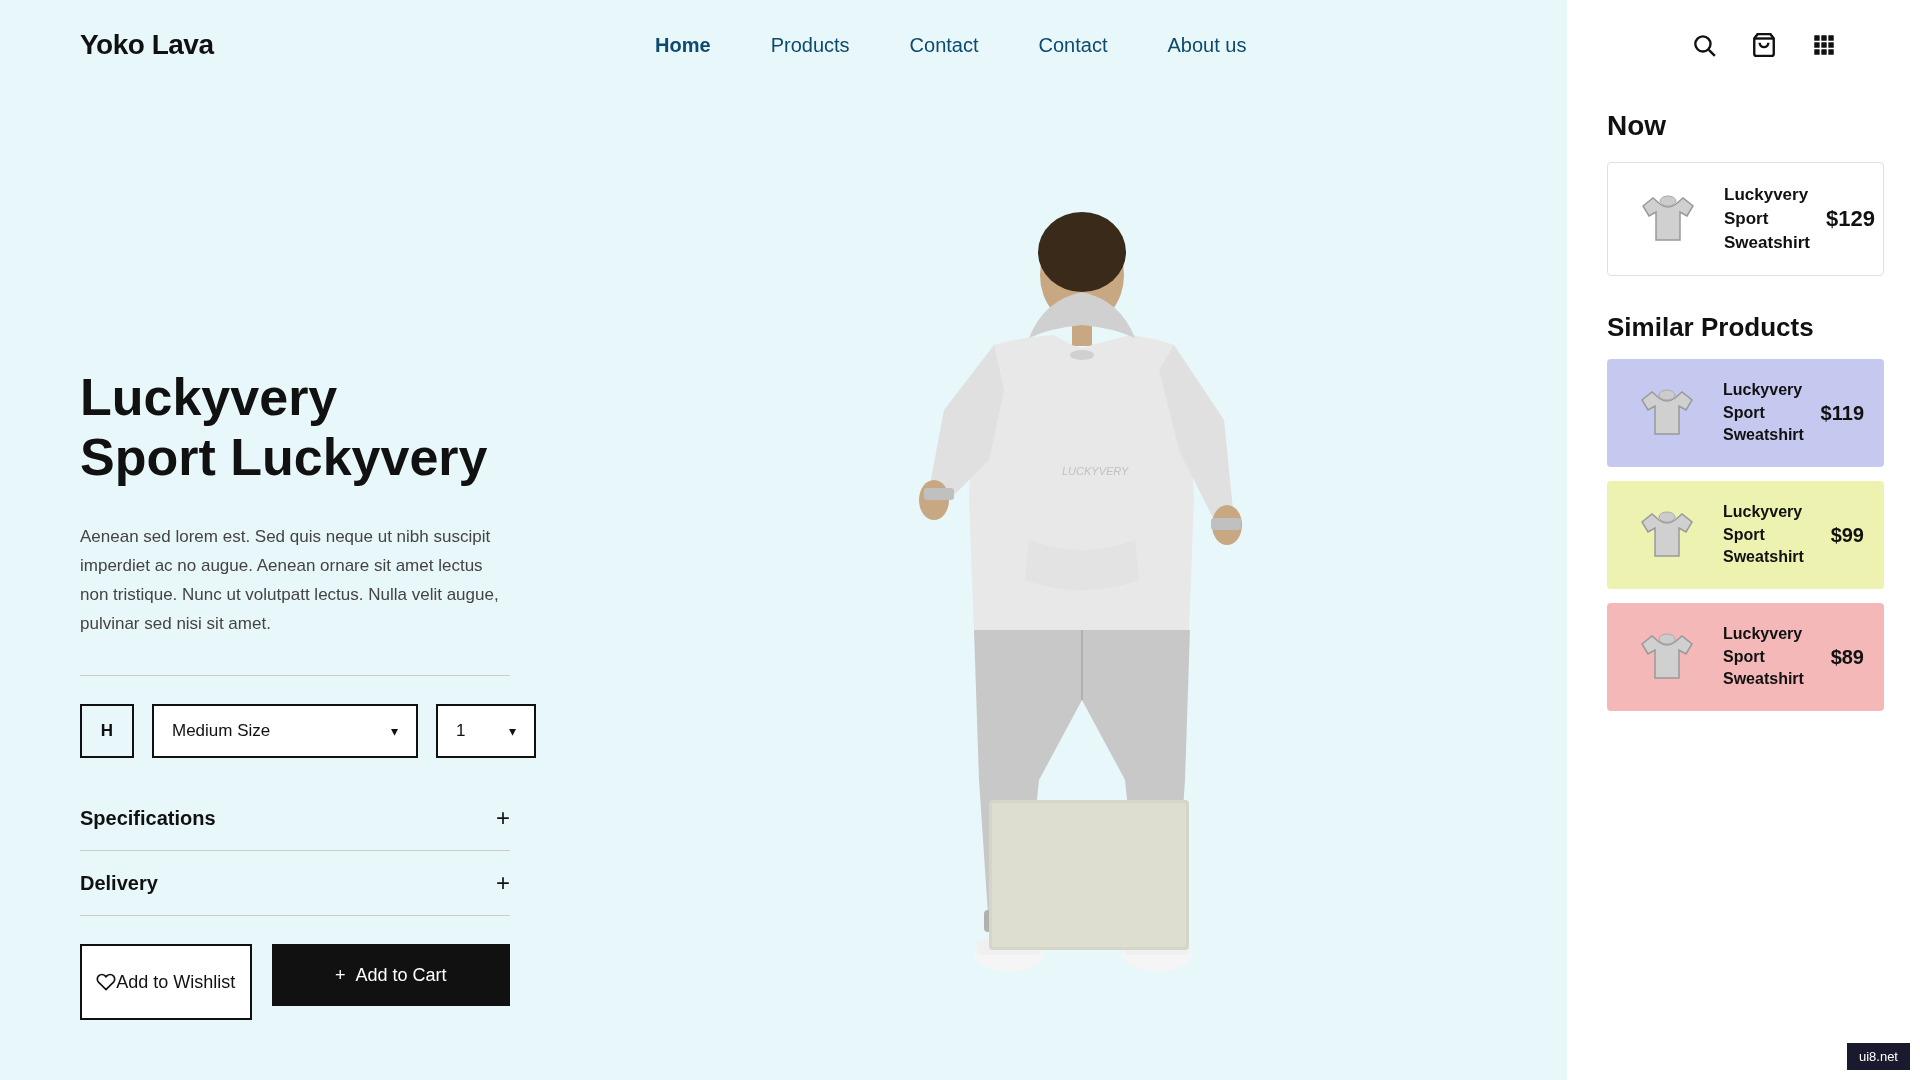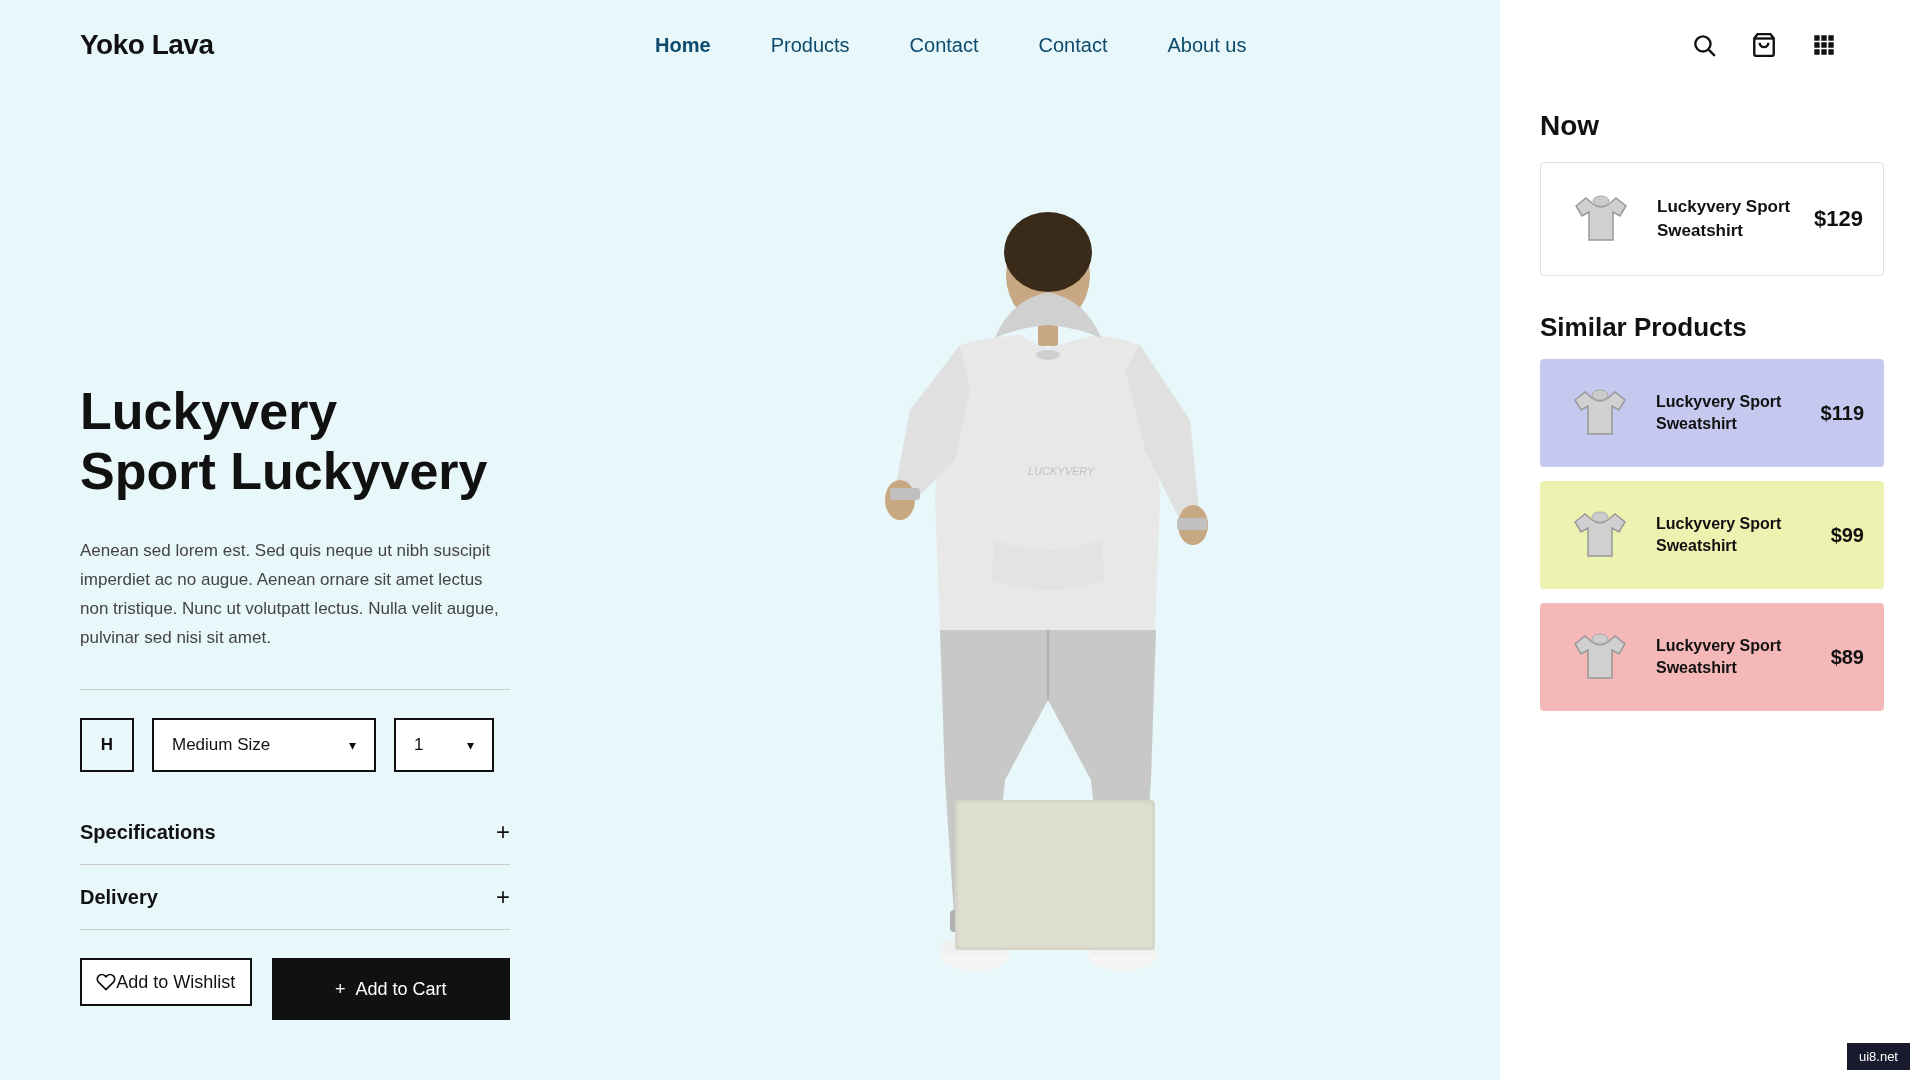--- a/index.html
+++ b/index.html
@@ -84,21 +84,21 @@
       border: 2px solid #111;
       width: 54px; height: 54px;
       display: flex; align-items: center; justify-content: center;
       font-size: 17px; font-weight: 600; color: #111;
     }
     .size-select {
       border: 2px solid #111;
       background: #fff;
       display: flex; align-items: center; justify-content: space-between;
       padding: 0 18px;
-      height: 54px; width: 224px;
+      height: 54px; width: 266px;
       font-size: 17px; color: #111; cursor: pointer;
     }
     .qty-select {
       border: 2px solid #111;
       background: #fff;
       display: flex; align-items: center; justify-content: space-between;
       padding: 0 18px;
       height: 54px; width: 100px;
       font-size: 17px; color: #111; cursor: pointer;
     }
@@ -118,21 +118,21 @@
     }
     .accordion-icon {
       font-size: 24px; color: #111;
     }
 
     
     .buttons-row {
       display: flex; gap: 20px; margin-top: 28px; width: 430px;
     }
     .wishlist-btn {
-      flex: 1; height: 48px;
+      flex: 1; height: 76px;
       border: 2px solid #111; background: #fff;
       display: flex; align-items: center; justify-content: center;
       gap: 0; font-size: 18px; color: #111; cursor: pointer;
     }
     .cart-btn {
       flex: 1.4; height: 62px;
       background: #111; border: 2px solid #111;
       display: flex; align-items: center; justify-content: center;
       gap: 10px; font-size: 18px; color: #fff; cursor: pointer;
     }
@@ -146,21 +146,21 @@
       z-index: 1;
     }
     .hero-image-area {
       position: absolute;
       top: 0; left: 0; right: 0; bottom: 0;
       display: flex; align-items: flex-end; justify-content: center;
     }
 
     
     .right-panel {
-      width: 420px;
+      width: 353px;
       flex-shrink: 0;
       background: #fff;
       padding: 110px 36px 48px 40px;
       display: flex;
       flex-direction: column;
     }
     .now-label {
       font-size: 28px; font-weight: 700; color: #111; margin-bottom: 20px;
     }
     .product-card-featured {

